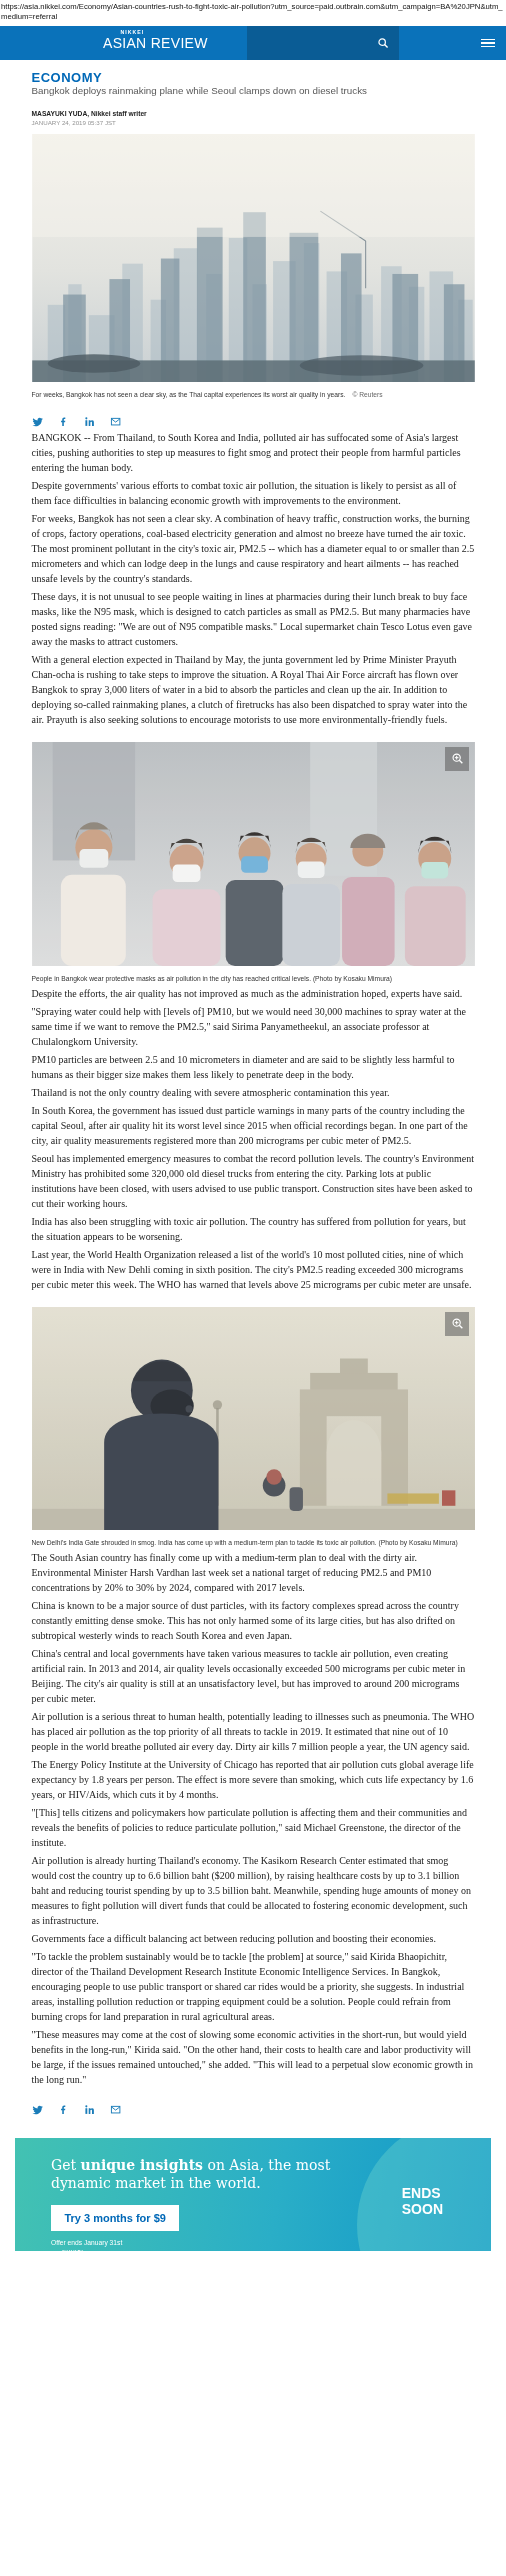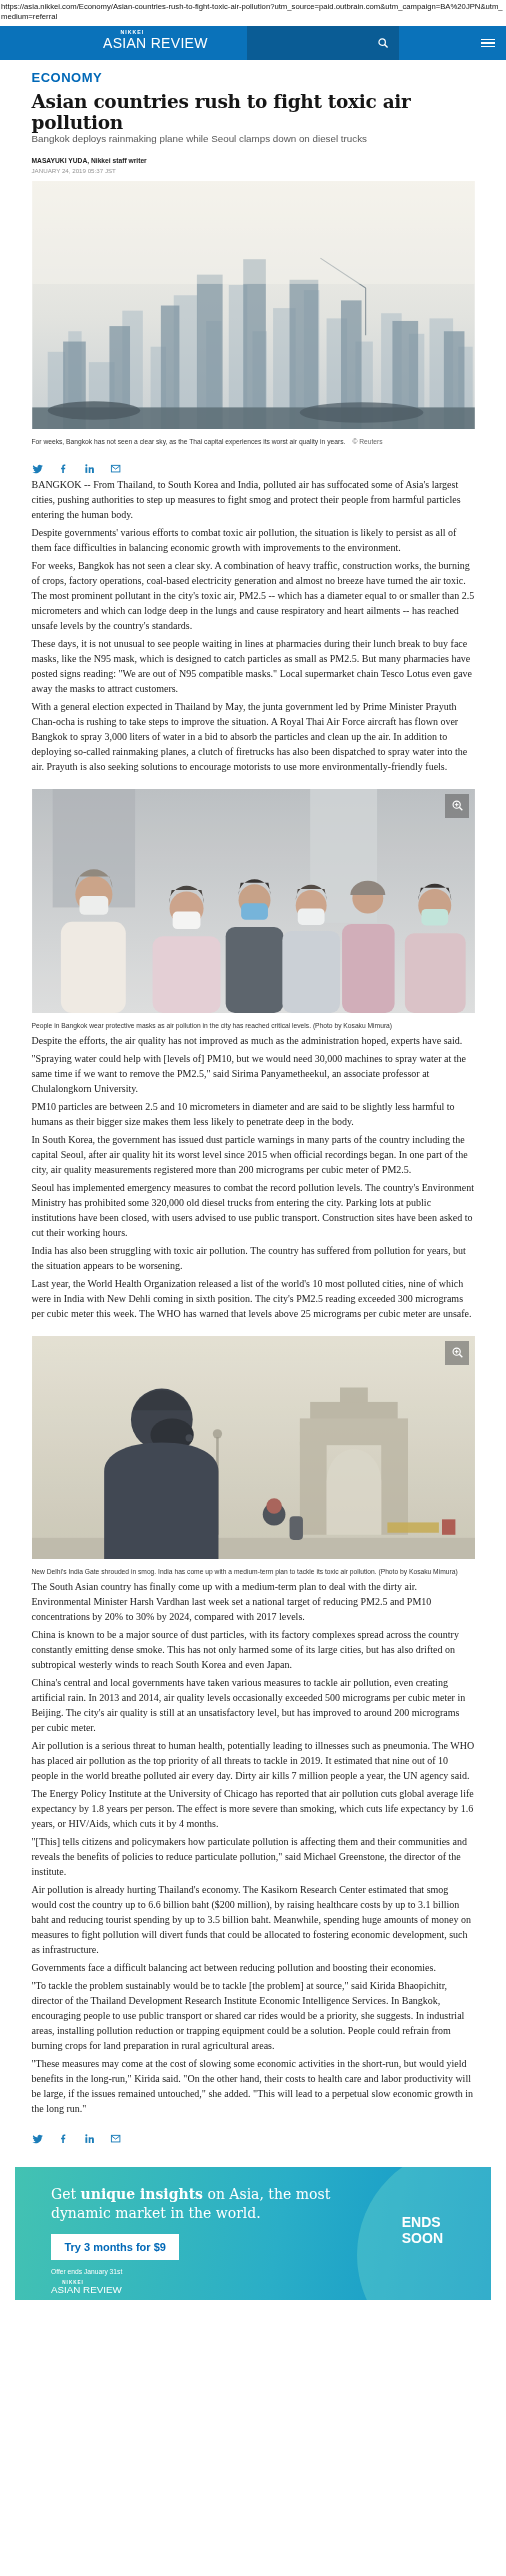--- a/index.html
+++ b/index.html
@@ -36,21 +36,21 @@
   .zoom-btn svg { position:absolute; left:5.2px; top:5.2px; }
 
   .share-row { margin:16.5px 0 3.1px 0; display:flex; gap:15px; align-items:center; }
   .share-row .sicon { width:11.3px; height:11.3px; cursor:pointer; }
 
   p.article-p { font-family:"Liberation Serif", serif; font-size:10px; line-height:15px; color:#222; margin:3px 0; }
 
   .inline-fig { margin:14.4px 0 3.1px 0; }
 
   
-  .promo { position:relative; width:476px; margin:23px auto 12px auto; height:133px; overflow:hidden;
+  .promo { position:relative; width:476px; margin:23px auto 12px auto; height:113px; overflow:hidden;
            background:linear-gradient(100deg,#43c2b2 0%,#2aaec7 55%,#0f95c9 100%); color:#fff; }
   .promo::after { content:""; position:absolute; right:-82px; top:-20.6px; width:216px; height:216px; border-radius:50%;
                   background:rgba(120,220,205,.35); }
   .promo-inner { position:relative; z-index:2; padding:17.5px 0 0 36px; width:340px; }
   .promo-head { font-family:"DejaVu Serif", serif; font-size:14px; line-height:1.35; }
   .promo-head b { font-weight:700; }
   .promo-btn { display:inline-block; margin-top:11.3px; background:#fff; color:#0068b7; font-size:11px; font-weight:bold;
                padding:7.2px 13.4px; cursor:pointer; }
   .promo-offer { margin-top:8.2px; font-size:6.7px; }
   .promo-logo { margin-top:5.2px; line-height:1; }
@@ -76,21 +76,20 @@
   </div>
   <div class="hamburger">
       <span></span>
       <span></span>
       <span></span>
     </div>
 </div>
 
 <div class="container">
   <div class="category">ECONOMY</div>
-  <h1 class="headline">Asian countries rush to fight toxic air pollution</h1>
   <div class="subhead">Bangkok deploys rainmaking plane while Seoul clamps down on diesel trucks</div>
   <div class="byline">MASAYUKI YUDA, Nikkei staff writer</div>
   <div class="pubdate">JANUARY 24, 2019 05:37 JST</div>
 
   <figure class="photo">
     <svg width="443" height="248" viewBox="0 0 860 482">
       <defs>
         <linearGradient id="sky" x1="0" y1="0" x2="0" y2="1">
           <stop offset="0" stop-color="#f4f2eb"></stop>
             <stop offset="0.55" stop-color="#e2e3df"></stop>
@@ -216,20 +215,21 @@
           <line x1="16.2" y1="16.2" x2="22" y2="22" stroke="#fff" stroke-width="2.6"></line>
         </svg>
       </div>
     </figure>
     <figcaption>People in Bangkok wear protective masks as air pollution in the city has reached critical levels. (Photo by Kosaku Mimura)</figcaption>
   </div>
 
   <p class="article-p">Despite the efforts, the air quality has not improved as much as the administration hoped, experts have said.</p>
   <p class="article-p">"Spraying water could help with [levels of] PM10, but we would need 30,000 machines to spray water at the same time if we want to remove the PM2.5," said Sirima Panyametheekul, an associate professor at Chulalongkorn University.</p>
   <p class="article-p">PM10 particles are between 2.5 and 10 micrometers in diameter and are said to be slightly less harmful to humans as their bigger size makes them less likely to penetrate deep in the body.</p>
+  <p class="article-p">Thailand is not the only country dealing with severe atmospheric contamination this year.</p>
   <p class="article-p">In South Korea, the government has issued dust particle warnings in many parts of the country including the capital Seoul, after air quality hit its worst level since 2015 when official recordings began. In one part of the city, air quality measurements registered more than 200 micrograms per cubic meter of PM2.5.</p>
   <p class="article-p">Seoul has implemented emergency measures to combat the record pollution levels. The country's Environment Ministry has prohibited some 320,000 old diesel trucks from entering the city. Parking lots at public institutions have been closed, with users advised to use public transport. Construction sites have been asked to cut their working hours.</p>
   <p class="article-p">India has also been struggling with toxic air pollution. The country has suffered from pollution for years, but the situation appears to be worsening.</p>
   <p class="article-p">Last year, the World Health Organization released a list of the world's 10 most polluted cities, nine of which were in India with New Dehli coming in sixth position. The city's PM2.5 reading exceeded 300 micrograms per cubic meter this week. The WHO has warned that levels above 25 micrograms per cubic meter are unsafe.</p>
 
   <div class="inline-fig">
     <figure class="photo">
       <svg width="443" height="223" viewBox="0 0 860 433">
         <defs>
           <linearGradient id="haze" x1="0" y1="0" x2="0" y2="1">

